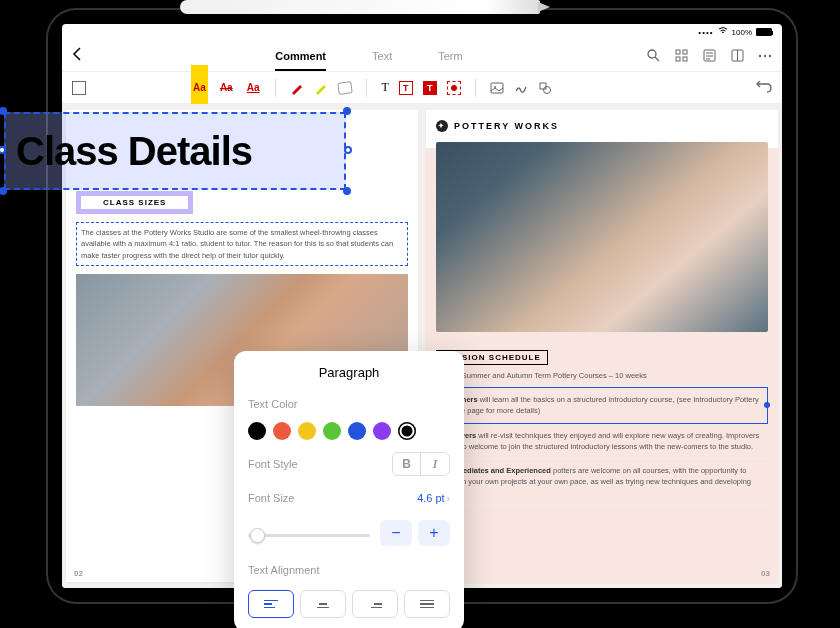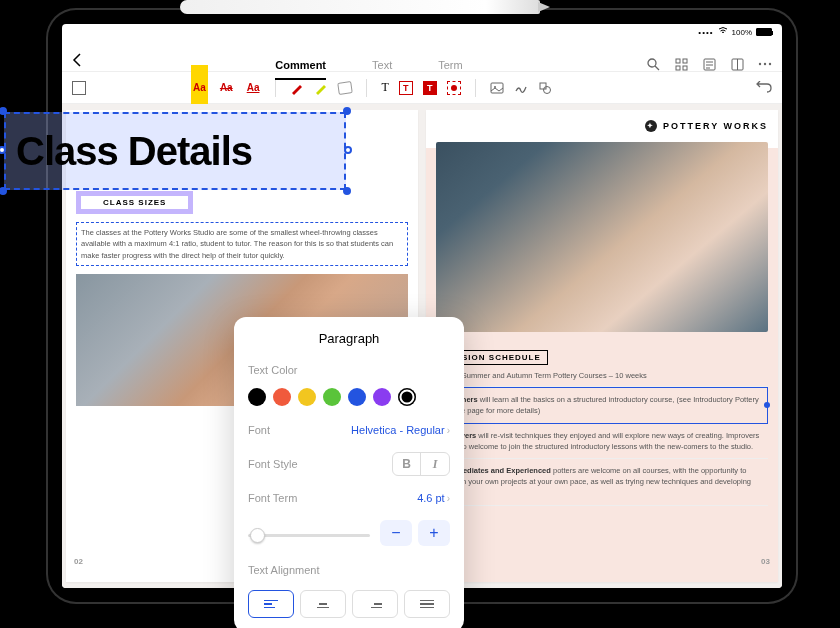--- a/index.html
+++ b/index.html
@@ -10,21 +10,21 @@
 
 .ipad { position: absolute; top: 8px; left: 46px; width: 752px; height: 596px; background: #000; border-radius: 30px; padding: 16px; box-shadow: inset 0 0 0 2px #333; }
 .screen { width: 100%; height: 100%; background: #fff; border-radius: 4px; overflow: hidden; display: flex; flex-direction: column; }
 
 .statusbar { height: 16px; display: flex; justify-content: flex-end; align-items: center; padding: 0 10px; gap: 4px; font-size: 8px; color: #000; }
 .statusbar .dots { letter-spacing: 1px; }
 .statusbar .wifi { font-size: 9px; }
 .statusbar .battery-box { width: 16px; height: 8px; border: 1px solid #000; border-radius: 1px; background: #000; display: inline-block; position: relative; }
 .statusbar .battery-box::after { content: ''; position: absolute; right: -2px; top: 2px; width: 1px; height: 4px; background: #000; }
 
-.appheader { display: flex; align-items: flex-end; height: 32px; border-bottom: 1px solid #eee; padding: 0 10px; gap: 24px; }
+.appheader { display: flex; align-items: center; height: 32px; border-bottom: 1px solid #eee; padding: 0 10px; gap: 24px; }
 .back-arrow { font-size: 16px; width: 20px; cursor: pointer; }
 .tabs-row { flex: 1; display: flex; justify-content: center; gap: 46px; font-size: 11px; color: #999; }
 .tabs-row .active { color: #000; font-weight: 600; position: relative; }
 .tabs-row .active::after { content: ''; position: absolute; bottom: -9px; left: 0; right: 0; height: 2px; background: #000; }
 .header-icons { display: flex; gap: 14px; font-size: 13px; color: #666; }
 .header-icon { width: 14px; height: 14px; display: flex; align-items: center; justify-content: center; }
 
 .toolbar { display: flex; align-items: center; height: 32px; padding: 0 10px; border-bottom: 1px solid #eee; gap: 6px; }
 .tool-left { width: 14px; height: 14px; border: 1.5px solid #666; }
 .tool-group { display: flex; gap: 10px; margin: 0 auto; align-items: center; }
@@ -40,39 +40,39 @@
 .tbox.dashed { border-style: dashed; }
 .mini { width: 14px; height: 14px; }
 .vsep { width: 1px; height: 18px; background: #ddd; margin: 0 4px; }
 .undo { margin-left: auto; font-size: 14px; }
 
 .content { flex: 1; display: flex; background: #f3f0ee; position: relative; overflow: hidden; }
 .page { flex: 1; background: #fff; margin: 6px 4px; position: relative; box-shadow: 0 1px 2px rgba(0,0,0,0.05); }
 .page-left { padding: 10px; }
 .page-right { padding: 10px; background: linear-gradient(to bottom, #fff 0%, #fff 8%, #f9e6e0 8%, #f9e6e0 100%); }
 
-.page-logo { display: flex; align-items: center; justify-content: flex-end; gap: 6px; font-size: 9px; font-weight: bold; letter-spacing: 2px; margin-bottom: 10px; }
+.page-logo { display: flex; align-items: center; justify-content: flex-start; gap: 6px; font-size: 9px; font-weight: bold; letter-spacing: 2px; margin-bottom: 10px; }
 .logo-circle { width: 12px; height: 12px; background: #222; border-radius: 50%; display: flex; align-items: center; justify-content: center; color: #fff; font-size: 7px; }
 
 .page-right-photo { width: 100%; height: 190px; background: linear-gradient(140deg, #3a5060 0%, #4a6272 20%, #d4b8a0 55%, #e8d0c0 70%, #5a7282 100%); border-radius: 2px; margin-bottom: 14px; }
 
 .class-sizes-hdr { display: inline-block; border: 5px solid #c4b5fd; padding: 2px 22px; font-size: 8px; font-weight: bold; letter-spacing: 1px; margin-top: 71px; }
 .class-sizes-text { font-size: 7.5px; line-height: 1.5; color: #555; margin-top: 8px; border: 1px dashed #2354e0; padding: 4px; }
 .page-left-photo { margin-top: 8px; height: 132px; background: linear-gradient(135deg, #8896a0 0%, #a8b0b8 30%, #c89878 50%, #d8a888 60%, #b0a098 100%); }
 
 .sched-hdr { display: inline-block; border: 1px solid #000; padding: 2px 6px; font-size: 8px; font-weight: bold; letter-spacing: 1px; }
 .sched-line { font-size: 7.5px; color: #555; padding: 6px 0; border-bottom: 1px solid #eee; }
 .sched-block { font-size: 7.5px; color: #555; line-height: 1.5; padding: 6px 4px; border-bottom: 1px solid #eee; }
 .sched-block.highlighted { border: 1px solid #2354e0; position: relative; }
 .sched-block.highlighted::before, .sched-block.highlighted::after { content: ''; position: absolute; width: 6px; height: 6px; background: #2354e0; border-radius: 50%; top: 50%; margin-top: -3px; }
 .sched-block.highlighted::before { left: -3px; }
 .sched-block.highlighted::after { right: -3px; }
 .sched-block b { color: #333; }
 
-.pagenum { position: absolute; bottom: 16px; font-size: 8px; color: #999; font-weight: bold; }
+.pagenum { position: absolute; bottom: 4px; font-size: 8px; color: #999; font-weight: bold; }
 .pagenum.left { left: 8px; }
 .pagenum.right { right: 8px; }
 
 .selected-text { position: absolute; top: 112px; left: 4px; width: 342px; height: 78px; z-index: 10; }
 .sel-box { width: 100%; height: 100%; border: 2px dashed #2354e0; background: rgba(160,180,255,0.3); display: flex; align-items: center; padding: 0 10px; }
 .sel-text { font-size: 40px; font-weight: bold; letter-spacing: -1px; color: #000; }
 .handle { position: absolute; width: 8px; height: 8px; background: #fff; border: 2px solid #2354e0; border-radius: 50%; }
 .handle.corner { background: #2354e0; }
 .h-tl { top: -5px; left: -5px; }
 .h-tr { top: -5px; right: -5px; }
@@ -275,35 +275,31 @@
   <div class="color-swatches">
     <div class="swatch" style="background:#000"></div>
     <div class="swatch" style="background:#f05a3c"></div>
     <div class="swatch" style="background:#f2c61f"></div>
     <div class="swatch" style="background:#5ac43a"></div>
     <div class="swatch" style="background:#2354e0"></div>
     <div class="swatch" style="background:#8a3cf0"></div>
     <div class="swatch ring" style="background:#000"></div>
   </div>
 
-  <div class="pop-row">
-    <span>Font</span>
-    <span><span class="font-val">Helvetica - Regular</span><span class="chev">›</span></span>
-  </div>
 
   <div class="pop-row">
     <span>Font Style</span>
     <div class="bi-btns">
       <div class="bi-btn">B</div>
       <div class="bi-btn">I</div>
     </div>
   </div>
 
   <div class="pop-row">
-    <span>Font Term</span>
+    <span>Font Size</span>
     <span><span class="font-val">4.6 pt</span><span class="chev">›</span></span>
   </div>
 
   <div style="display:flex;align-items:center;gap:10px;margin-bottom:12px;">
     <div style="flex:1;">
       <div class="slider-track">
         <div class="slider-thumb"></div>
       </div>
     </div>
     <div class="step-btns">

